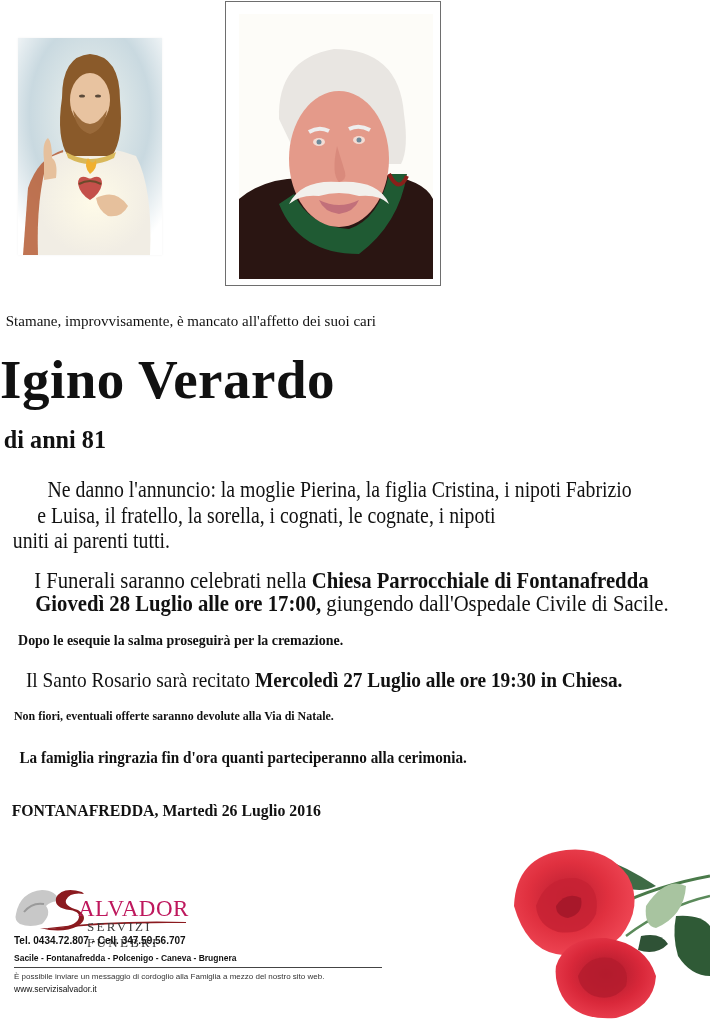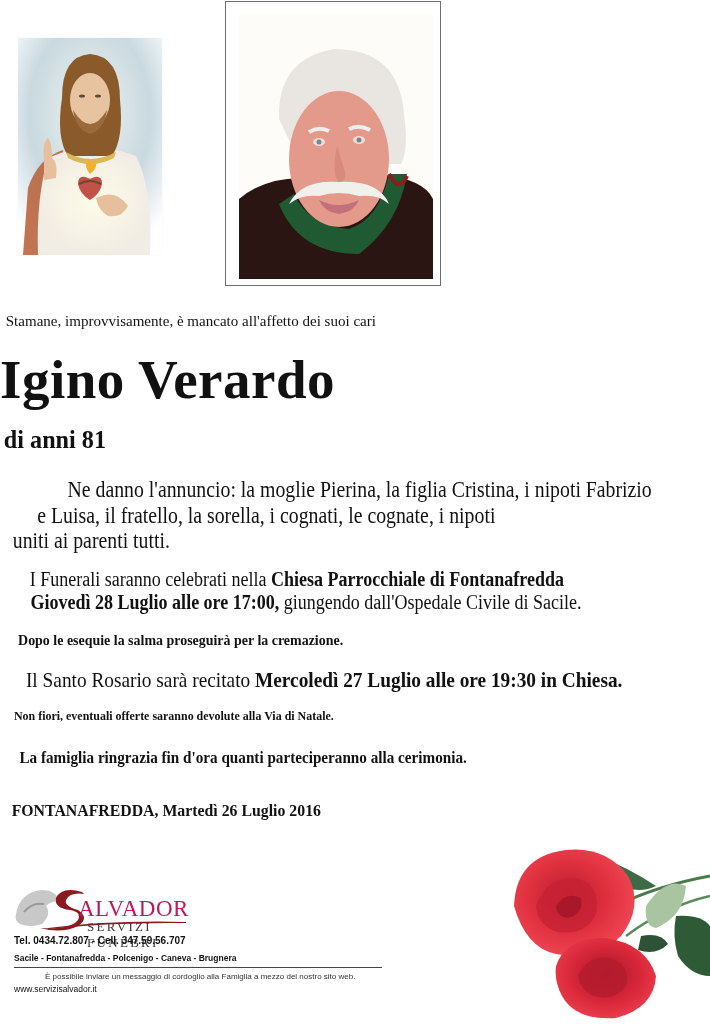--- a/index.html
+++ b/index.html
@@ -34,25 +34,25 @@
 
     .intro { top: 312px; font-size: 15.5px; }
     .intro .condensed { transform: scaleX(0.97); }
 
     .name { top: 348px; font-size: 55px; font-weight: bold; letter-spacing: 0.5px; }
     .age { top: 425px; font-size: 26px; font-weight: bold; }
     .age .condensed { transform: scaleX(0.93); }
 
     .ann { font-size: 23px; line-height: 25px; }
     .ann .condensed { transform: scaleX(0.86); }
-    .ann1 { top: 477px; padding-left: 20px; }
+    .ann1 { top: 477px; }
     .ann2 { top: 503px; }
     .ann3 { top: 528px; }
 
-    .fun { font-size: 20px; }
+    .fun { font-size: 23px; }
     .fun .condensed { transform: scaleX(0.9); }
     .fun1 { top: 568px; }
     .fun2 { top: 591px; }
 
     .crem { top: 631px; font-size: 15.5px; font-weight: bold; }
     .crem .condensed { transform: scaleX(0.9); }
 
     .ros { top: 668px; font-size: 21px; }
     .ros .condensed { transform: scaleX(0.92); }
 
@@ -75,21 +75,21 @@
       font-size: 23px; color: #be185d; letter-spacing: 0.5px;
     }
     .logo-sub {
       position: absolute; left: 75px; top: 35px; font-family: "Liberation Serif", serif;
       font-size: 13px; color: #3a3a3a; letter-spacing: 2.3px;
     }
     .foot { position: absolute; left: 14px; font-family: "Liberation Sans", "DejaVu Sans", sans-serif; color: #111; white-space: nowrap; }
     .tel { top: 935px; font-size: 10px; font-weight: bold; }
     .towns { top: 953px; font-size: 8.5px; font-weight: bold; }
     .sep { position: absolute; left: 14px; top: 967px; width: 368px; height: 1px; background: #444; }
-    .msg { top: 972px; font-size: 8px; color: #333; margin-left: 31px; }
+    .msg { top: 972px; font-size: 8px; color: #333; }
     .web { top: 984px; font-size: 8.5px; font-weight: normal; }
 
     
     .roses { position: absolute; left: 496px; top: 836px; width: 214px; height: 188px; }
     .roses svg { width: 100%; height: 100%; display: block; }
   </style>
 </head>
 <body>
 
 <div class="devotional">

